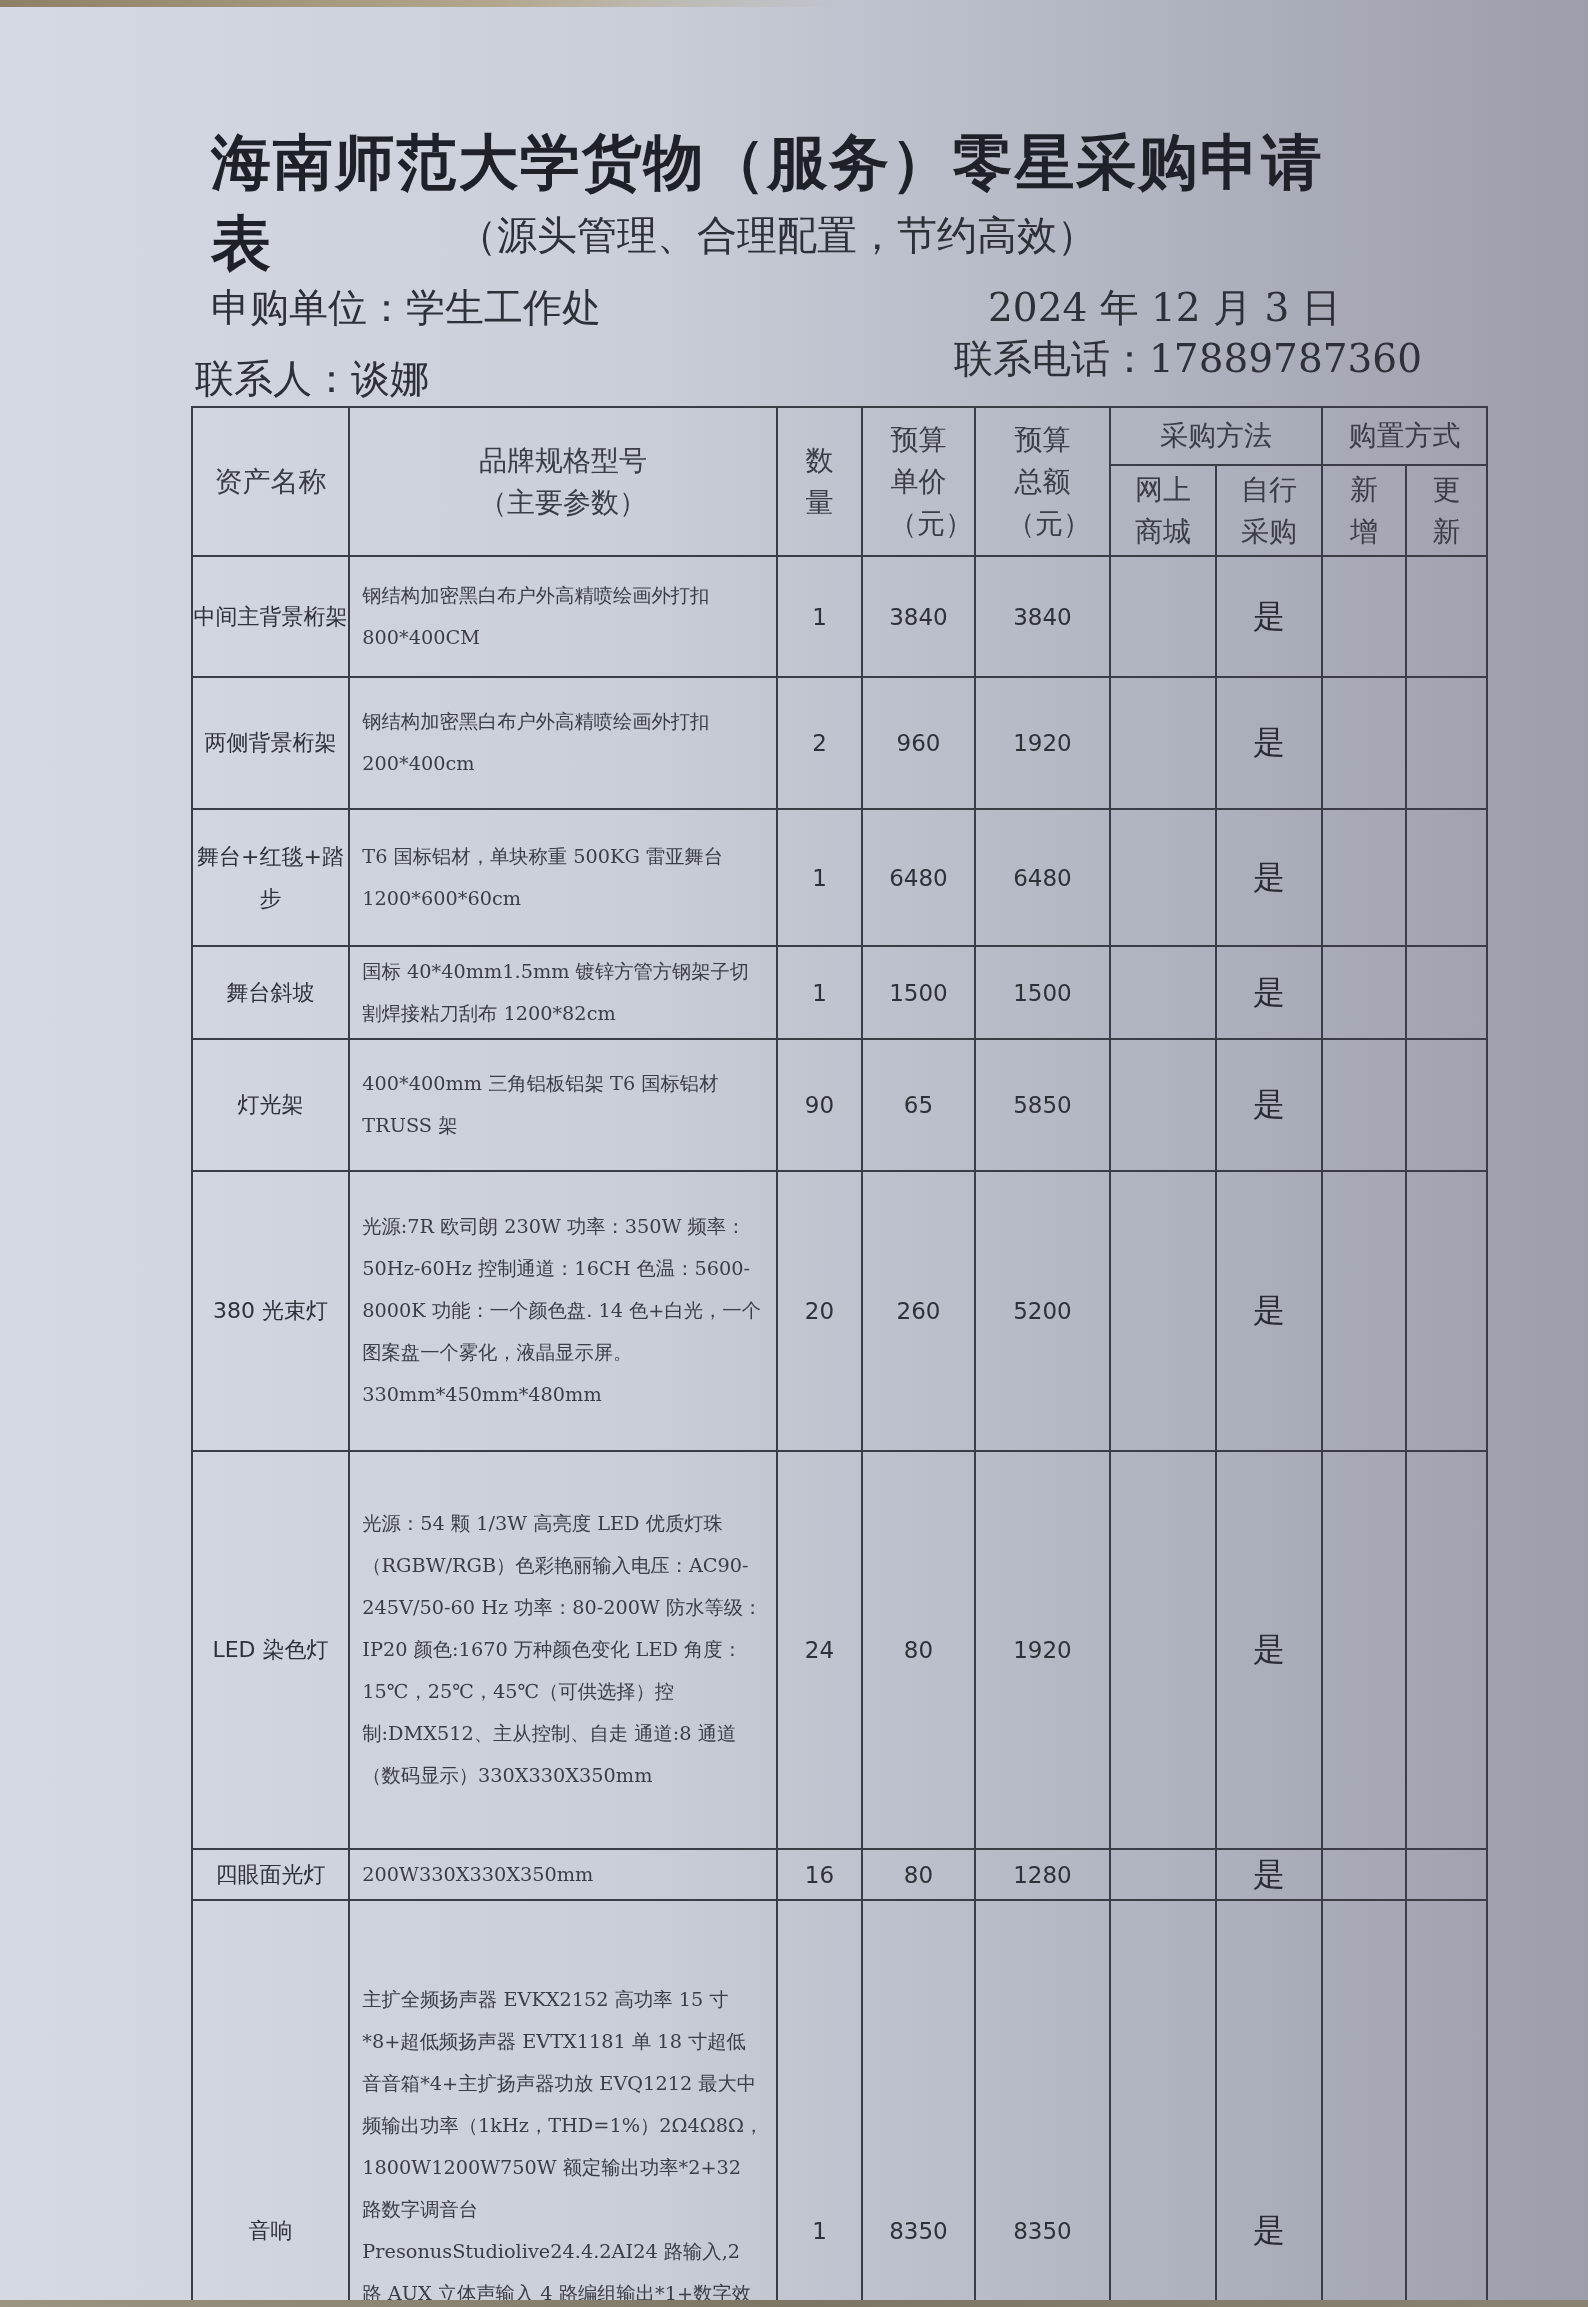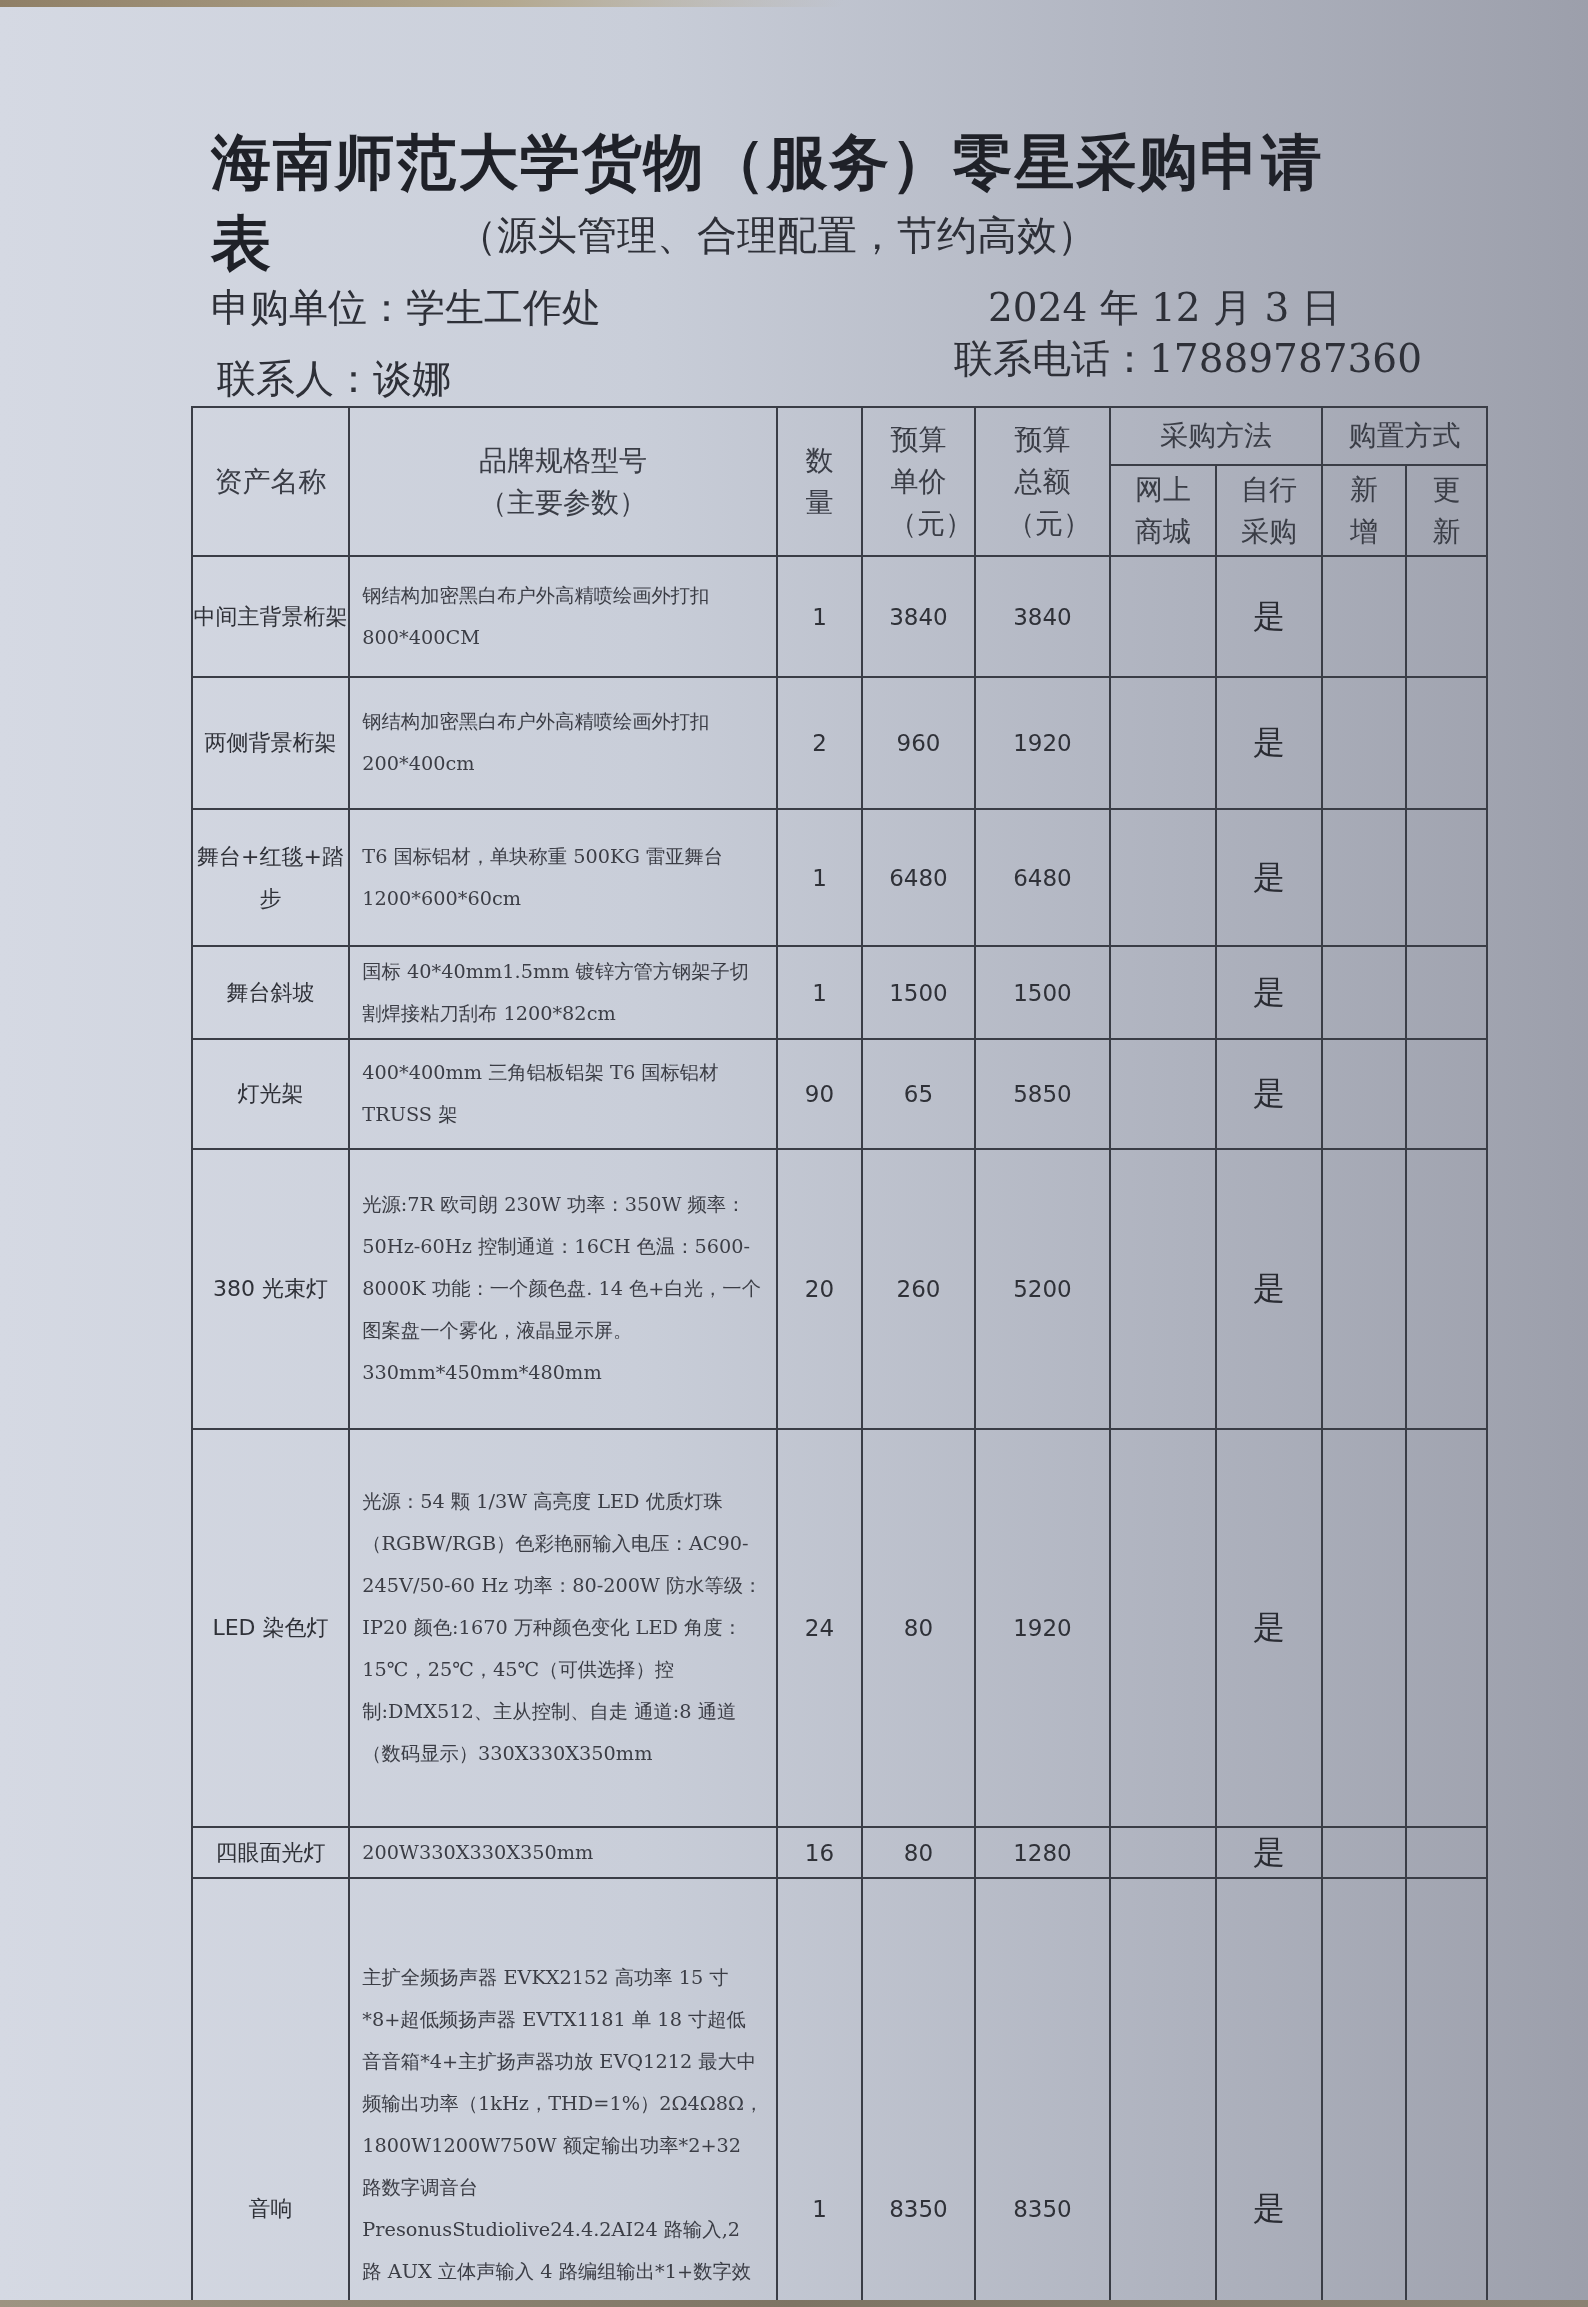--- a/index.html
+++ b/index.html
@@ -22,21 +22,21 @@
     position: absolute; left: 211px; top: 123px; width: 1161px;
     font-family: "DejaVu Sans", "Liberation Sans", sans-serif;
     font-size: 60px; font-weight: bold; letter-spacing: 1.8px; color: #1f2128;
   }
   .subtitle {
     position: absolute; left: 457px; top: 208px; font-size: 40px; color: #2e3038;
   }
   .meta { position: absolute; font-size: 39px; color: #2e3038; }
   .meta.unit  { left: 211px; top: 281px; }
   .meta.date  { left: 988px; top: 281px; }
-  .meta.contact { left: 217px; top: 352px; }
+  .meta.contact { left: 195px; top: 352px; }
   .meta.phone { left: 954px; top: 332px; }
 
   table.form {
     position: absolute; left: 191px; top: 406px; width: 1293px;
     border-collapse: collapse; table-layout: fixed;
   }
   table.form td, table.form th {
     border: 2.2px solid #3a3d46; padding: 0; text-align: center; vertical-align: middle;
     font-weight: normal;
   }
@@ -135,21 +135,21 @@
     <td class="col-name">舞台斜坡</td>
     <td class="col-spec">国标 40*40mm1.5mm 镀锌方管方钢架子切割焊接粘刀刮布 1200*82cm</td>
     <td class="num">1</td>
     <td class="num">1500</td>
     <td class="num">1500</td>
     <td class="yes"></td>
     <td class="yes">是</td>
     <td class="yes"></td>
     <td class="yes"></td>
   </tr>
-      <tr style="height: 110px;">
+      <tr style="height: 132px;">
     <td class="col-name">灯光架</td>
     <td class="col-spec">400*400mm 三角铝板铝架 T6 国标铝材 TRUSS 架</td>
     <td class="num">90</td>
     <td class="num">65</td>
     <td class="num">5850</td>
     <td class="yes"></td>
     <td class="yes">是</td>
     <td class="yes"></td>
     <td class="yes"></td>
   </tr>

